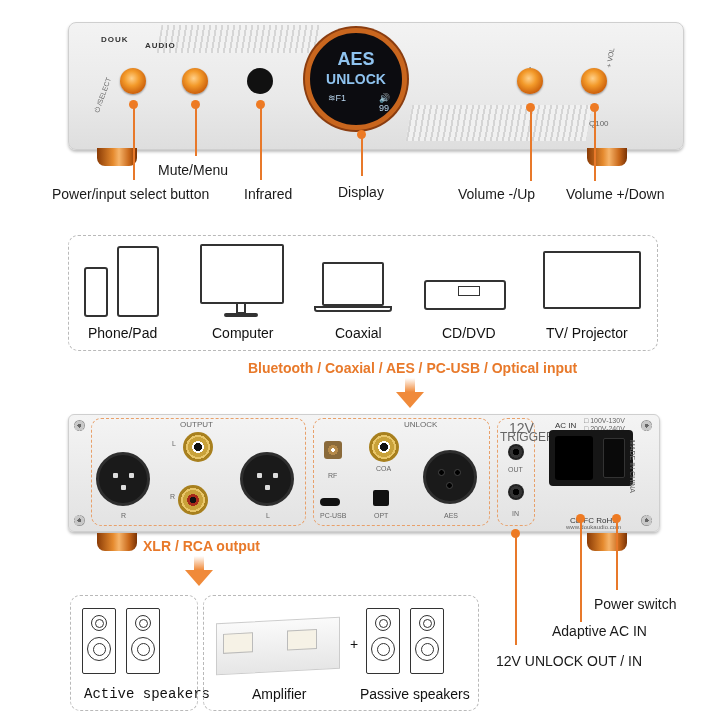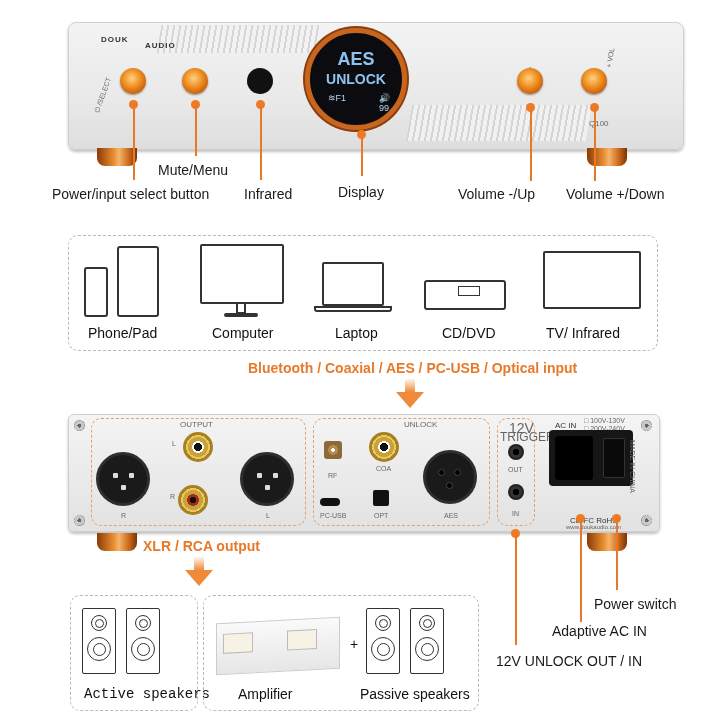--- a/index.html
+++ b/index.html
@@ -115,23 +115,23 @@
 <div class="outline" style="left:322px;top:262px;width:62px;height:44px;border-radius:2px;"></div>
 <div class="abs" style="left:314px;top:306px;width:78px;height:6px;border:2px solid #333;border-radius:0 0 3px 3px;"></div>
 
 <div class="outline" style="left:424px;top:280px;width:82px;height:30px;border-radius:3px;"></div>
 <div class="abs" style="left:458px;top:286px;width:22px;height:10px;border:1.5px solid #333;"></div>
 
 <div class="outline" style="left:543px;top:251px;width:98px;height:58px;border-radius:2px;"></div>
 
 <span class="dev-label" style="left:88px;top:325px;">Phone/Pad</span>
 <span class="dev-label" style="left:212px;top:325px;">Computer</span>
-<span class="dev-label" style="left:335px;top:325px;">Laptop</span>
+<span class="dev-label" style="left:335px;top:325px;">Coaxial</span>
 <span class="dev-label" style="left:442px;top:325px;">CD/DVD</span>
-<span class="dev-label" style="left:546px;top:325px;">TV/ Infrared</span>
+<span class="dev-label" style="left:546px;top:325px;">TV/ Projector</span>
 
 <span class="orange-text" style="left:248px;top:360px;">Bluetooth / Coaxial / AES / PC-USB / Optical input</span>
 <div class="arrow-stem" style="left:405px;top:378px;height:14px;"></div>
 <div class="arrow-down" style="left:396px;top:392px;"></div>
 
 <div class="abs rear"></div>
 <div class="screw" style="left:74px;top:420px;"></div>
 <div class="screw" style="left:74px;top:515px;"></div>
 <div class="screw" style="left:641px;top:420px;"></div>
 <div class="screw" style="left:641px;top:515px;"></div>
@@ -227,14 +227,14 @@
 </div>
 <span class="dev-label" style="left:350px;top:636px;">+</span>
 <div class="spk" style="left:366px;top:608px;">
     <div class="cone1"></div>
     <div class="cone2"></div>
   </div>
 <div class="spk" style="left:410px;top:608px;">
     <div class="cone1"></div>
     <div class="cone2"></div>
   </div>
-<span class="dev-label" style="left:238px;top:686px;">Amplifier</span>
+<span class="dev-label" style="left:252px;top:686px;">Amplifier</span>
 <span class="dev-label" style="left:360px;top:686px;">Passive speakers</span>
 
 </body></html>

